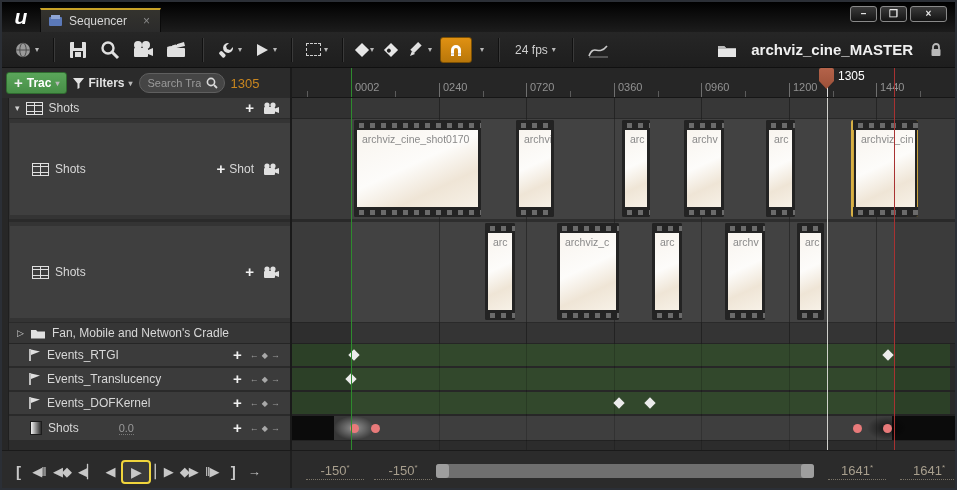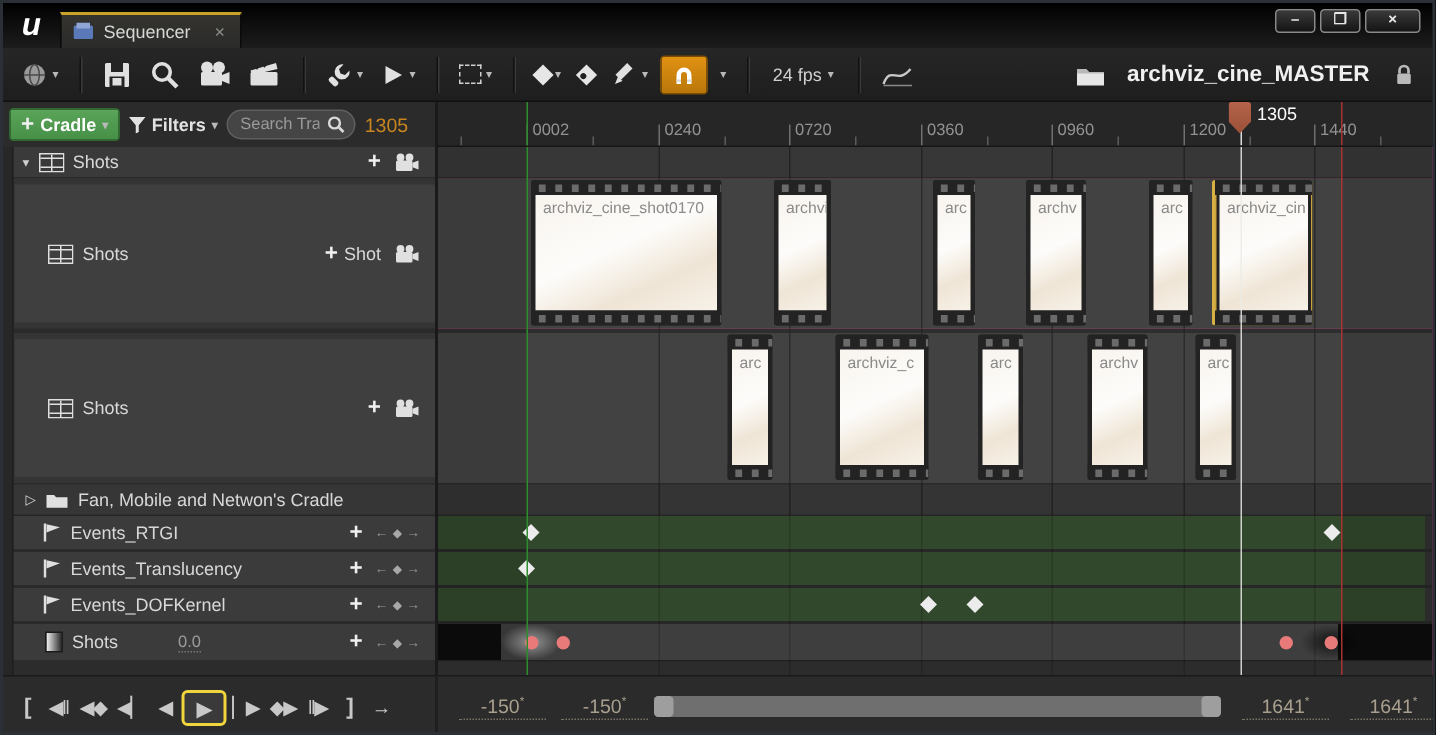--- a/index.html
+++ b/index.html
@@ -74,21 +74,21 @@
   .lp-event{height:24px;background:#3b3b3b;border-bottom:2px solid #2a2a2a;padding-left:26px;}
   .lp-fade{height:24px;background:#3b3b3b;padding-left:28px;}
   .rowtools{margin-left:auto;display:flex;align-items:center;gap:8px;padding-right:10px;}
   .plus{color:#f0f0f0;font-weight:bold;font-size:15px;line-height:12px;}
   .keynav{display:flex;align-items:center;gap:3px;color:#9a9a9a;font-size:9px;}
   .keynav .kd{font-size:8px;color:#a8a8a8;}
   .tri{color:#cfcfcf;font-size:9px;}
   .fade-val{color:#9a9a9a;font-size:11px;border-bottom:1px dotted #777;margin-left:34px;}
   .grad-ico{width:12px;height:14px;background:linear-gradient(90deg,#f2f2f2,#2a2a2a);border:1px solid #1c1c1c;}
 
-  .right-col{position:relative;overflow:hidden;display:flex;flex-direction:column;background:#ec4899;}
+  .right-col{position:relative;overflow:hidden;display:flex;flex-direction:column;background:#0f766e;}
   .t-row{position:relative;}
   .t-header{height:21px;background:#373737;border-bottom:1px solid #292929;}
   .t-shots{height:100px;background:#424242;}
   .t-gap{height:3px;background:#2e2e2e;}
   .t-folder{height:22px;background:#343434;border-top:1px solid #2a2a2a;border-bottom:1px solid #252525;}
   .t-event{height:24px;border-bottom:2px solid #272727;background:#303030;}
   .green-sec{position:absolute;left:0;top:0;bottom:0;width:658px;background:var(--event-green,#32482c);}
   .t-fade{height:24px;background:#0d0d0d;}
   .fade-sec{position:absolute;top:0;bottom:0;background:#3e3e3e;}
   .mini-ruler{height:10px;background:#2c2c2c;border-top:1px solid #222;}
@@ -266,21 +266,21 @@
           <path d="M4 7 v-2 a3 3 0 0 1 6 0 v2" fill="none" stroke="#b9b9b9" stroke-width="1.8"></path>
           <rect x="2.5" y="7" width="9" height="7" rx="1" fill="#b9b9b9"></rect>
         </svg>
     </div>
   </div>
 
   <div class="row2">
     <div class="track-tools">
       <div class="btn-track">
         <span class="plus">+</span>
-        <span>Cradle</span>
+        <span>Trac</span>
         <span class="caret">▾</span>
       </div>
       <div class="btn-filters">
         <svg class="tico" width="11" height="11">
             <polygon points="0,0 11,0 6.5,5.5 6.5,10 4.5,11 4.5,5.5" fill="#e2e2e2"></polygon>
           </svg>
         <span>Filters</span>
         <span class="caret">▾</span>
       </div>
       <div class="search-pill">
@@ -518,21 +518,21 @@
               </div>
               <div class="sprocket bottom"></div>
             </div>
             <div class="clip" style="left: 474px; width: 29px;">
               <div class="sprocket top"></div>
               <div class="thumb">
                 <span class="clip-label">arc</span>
               </div>
               <div class="sprocket bottom"></div>
             </div>
-            <div class="clip selected" style="left: 516px; width: 67px;">
+            <div class="clip selected" style="left: 559px; width: 67px;">
               <div class="sprocket top"></div>
               <div class="thumb">
                 <span class="clip-label">archviz_cin</span>
               </div>
               <div class="sprocket bottom"></div>
             </div>
           </div>
         </div>
       <div class="t-gap"></div>
       <div class="t-row t-shots">

